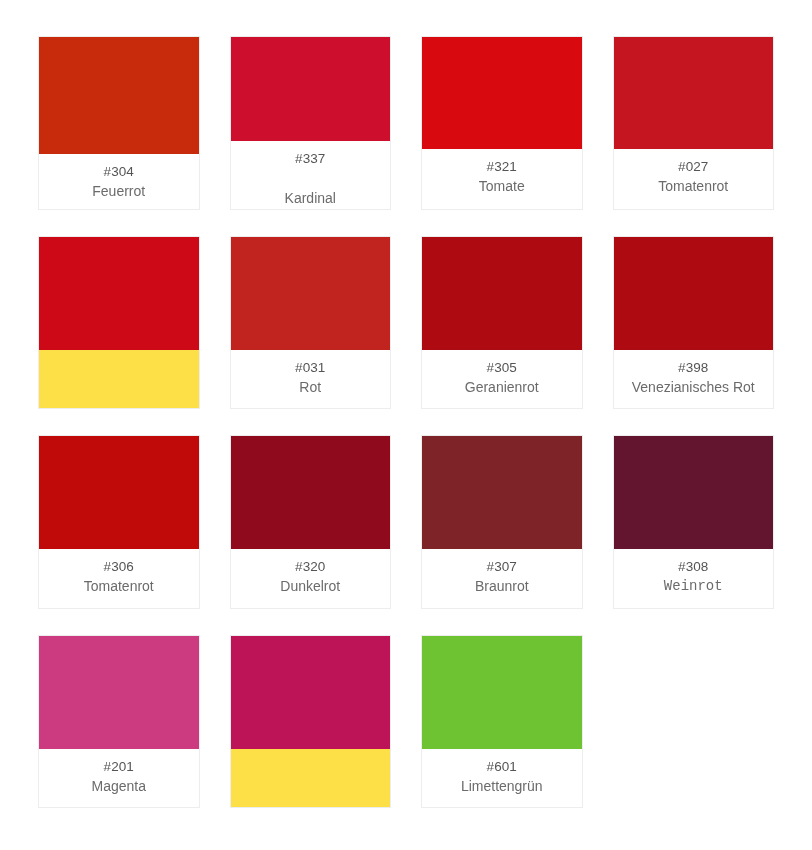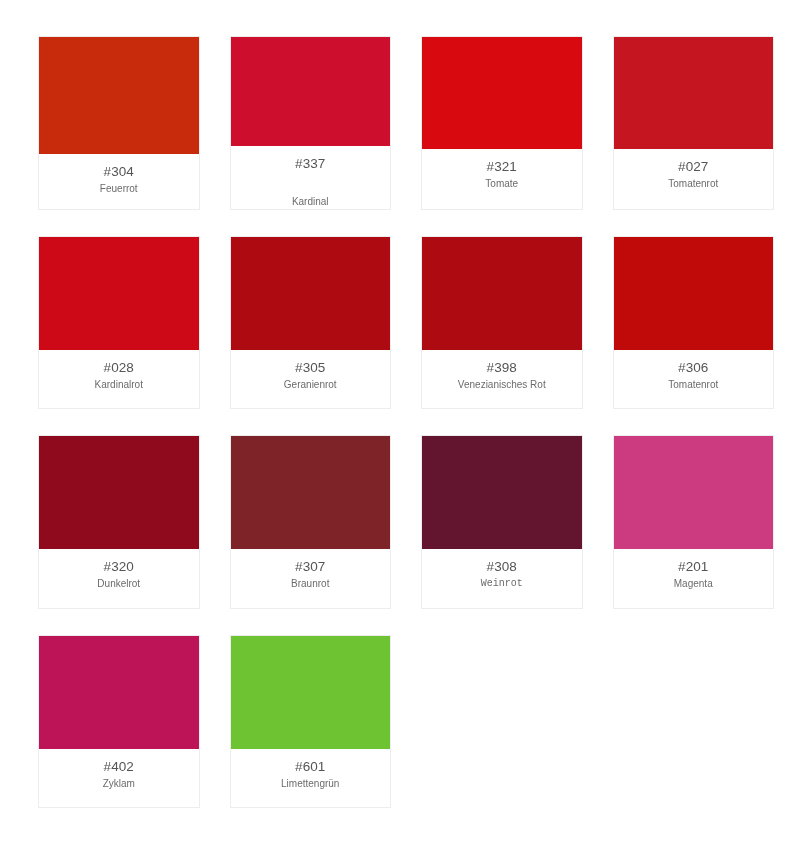--- a/index.html
+++ b/index.html
@@ -53,21 +53,21 @@
   }
 
   .swatch-code {
     font-size: 13.5px;
     line-height: 1.35;
     color: #555555;
     letter-spacing: 0.1px;
   }
 
   .swatch-name {
-    font-size: 10px;
+    font-size: 14px;
     line-height: 1.4;
     color: #6b6b6b;
     margin-top: 1px;
     white-space: nowrap;
   }
 </style>
 </head>
 <body>
 
 <div id="swatch-grid" style="background: rgb(255, 255, 255);">
@@ -94,23 +94,26 @@
     </div>
     <div class="swatch-card" style="border-color: rgb(237, 237, 237); text-align: center;">
       <div class="swatch-color" title="Tomatenrot" style="height: 112px; background: rgb(196, 21, 32);"></div>
       <div class="swatch-caption">
         <div class="swatch-code" style="color: rgb(85, 85, 85);">#027</div>
         <div class="swatch-name" style="color: rgb(107, 107, 107);">Tomatenrot</div>
       </div>
     </div>
     <div class="swatch-card" style="border-color: rgb(237, 237, 237);">
       <div class="swatch-color" title="Kardinalrot" style="height: 113px; background: rgb(206, 9, 23);"></div>
+    </div>
+    <div class="swatch-card" style="border-color: rgb(237, 237, 237);">
+      <div class="swatch-color" title="Rot" style="height: 113px; background: rgb(193, 35, 30);"></div>
       <div class="swatch-caption">
-        <div class="swatch-code" style="color: rgb(85, 85, 85);">#028</div>
-        <div class="swatch-name" style="color: rgb(107, 107, 107);">Kardinalrot</div>
+        <div class="swatch-code" style="color: rgb(85, 85, 85);">#031</div>
+        <div class="swatch-name" style="color: rgb(107, 107, 107);">Rot</div>
       </div>
     </div>
     <div class="swatch-card" style="border-color: rgb(237, 237, 237);">
       <div class="swatch-color" title="Geranienrot" style="height: 113px; background: rgb(174, 10, 18);"></div>
       <div class="swatch-caption">
         <div class="swatch-code" style="color: rgb(85, 85, 85);">#305</div>
         <div class="swatch-name" style="color: rgb(107, 107, 107);">Geranienrot</div>
       </div>
     </div>
     <div class="swatch-card" style="border-color: rgb(237, 237, 237);">
@@ -150,24 +153,20 @@
     </div>
     <div class="swatch-card" style="border-color: rgb(237, 237, 237);">
       <div class="swatch-color" title="Magenta" style="height: 113px; background: rgb(204, 58, 127);"></div>
       <div class="swatch-caption">
         <div class="swatch-code" style="color: rgb(85, 85, 85);">#201</div>
         <div class="swatch-name" style="color: rgb(107, 107, 107);">Magenta</div>
       </div>
     </div>
     <div class="swatch-card" style="border-color: rgb(237, 237, 237);">
       <div class="swatch-color" title="Zyklam" style="height: 113px; background: rgb(188, 20, 87);"></div>
-      <div class="swatch-caption">
-        <div class="swatch-code" style="color: rgb(85, 85, 85);">#402</div>
-        <div class="swatch-name" style="color: rgb(107, 107, 107);">Zyklam</div>
-      </div>
     </div>
     <div class="swatch-card" style="border-color: rgb(237, 237, 237);">
       <div class="swatch-color" title="Limettengrün" style="height: 113px; background: rgb(109, 195, 50);"></div>
       <div class="swatch-caption">
         <div class="swatch-code" style="color: rgb(85, 85, 85);">#601</div>
         <div class="swatch-name" style="color: rgb(107, 107, 107);">Limettengrün</div>
       </div>
     </div>
   </div>
 

